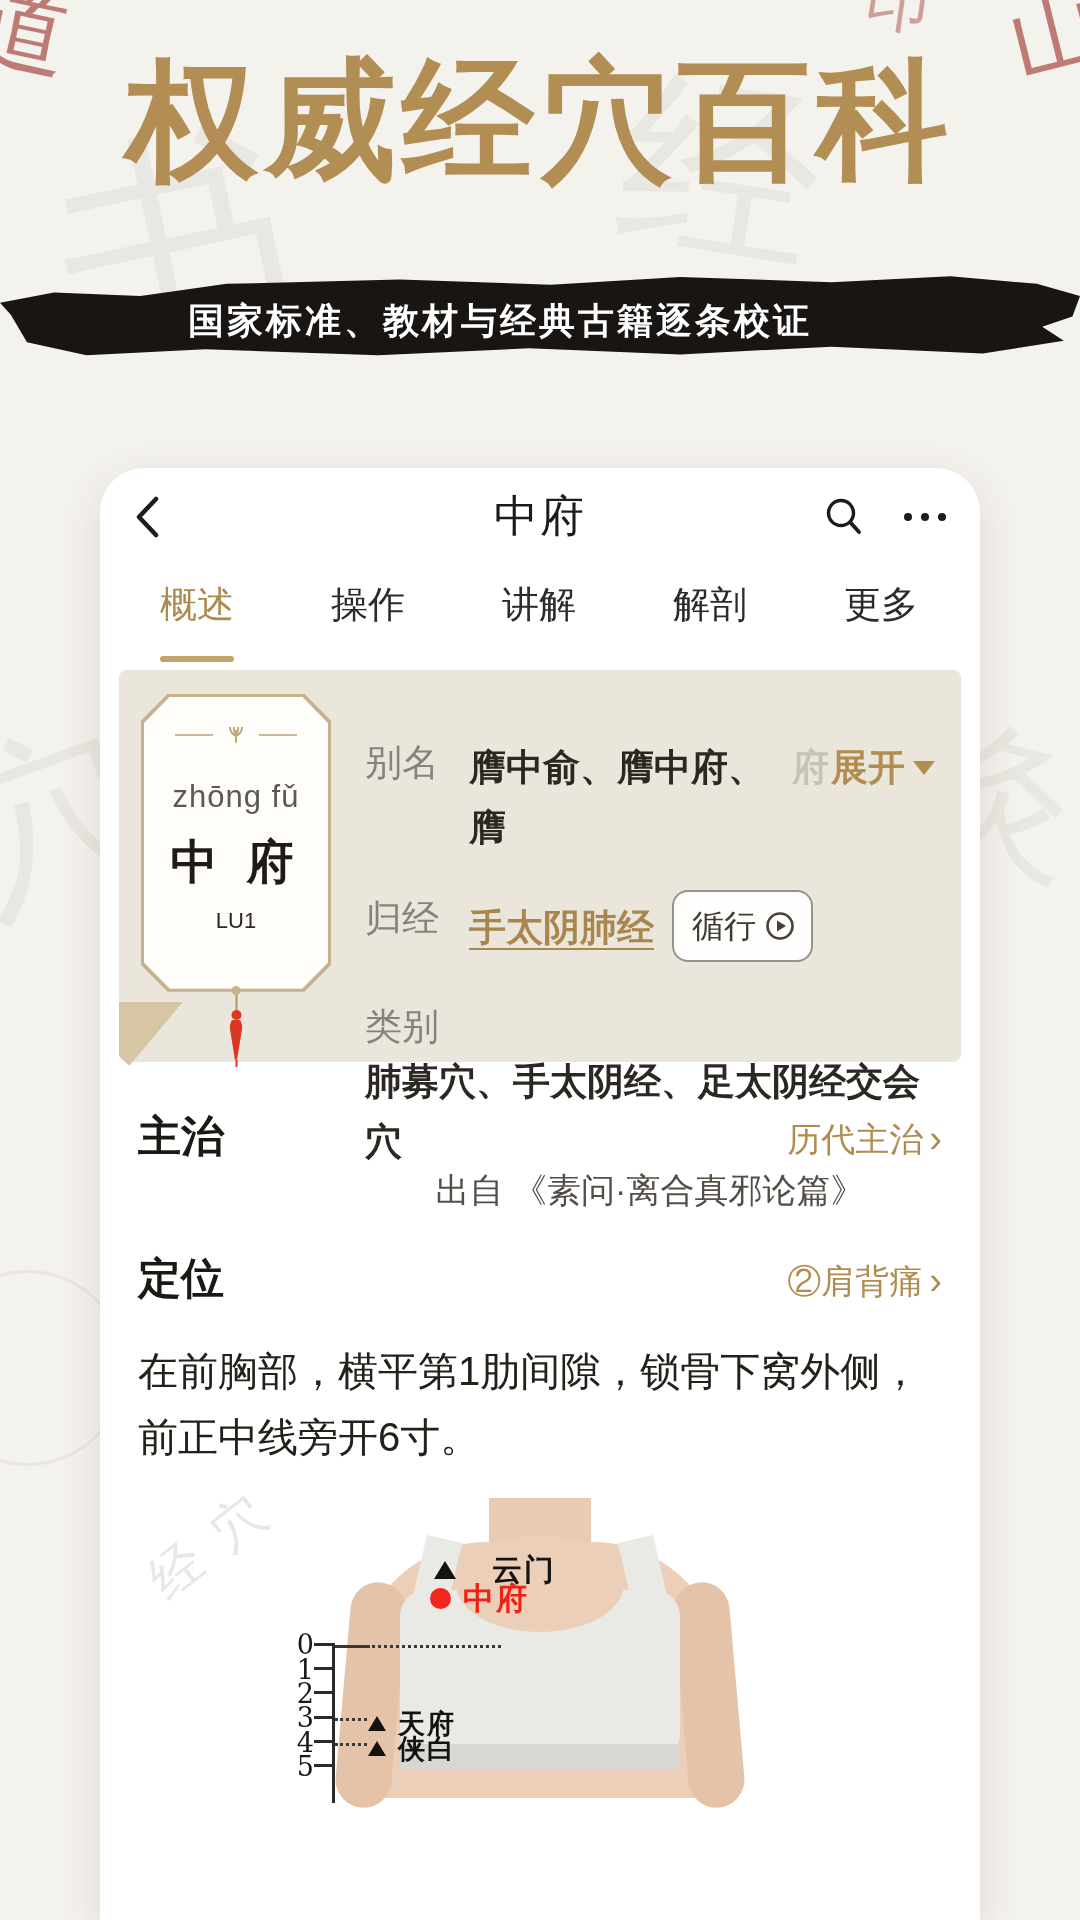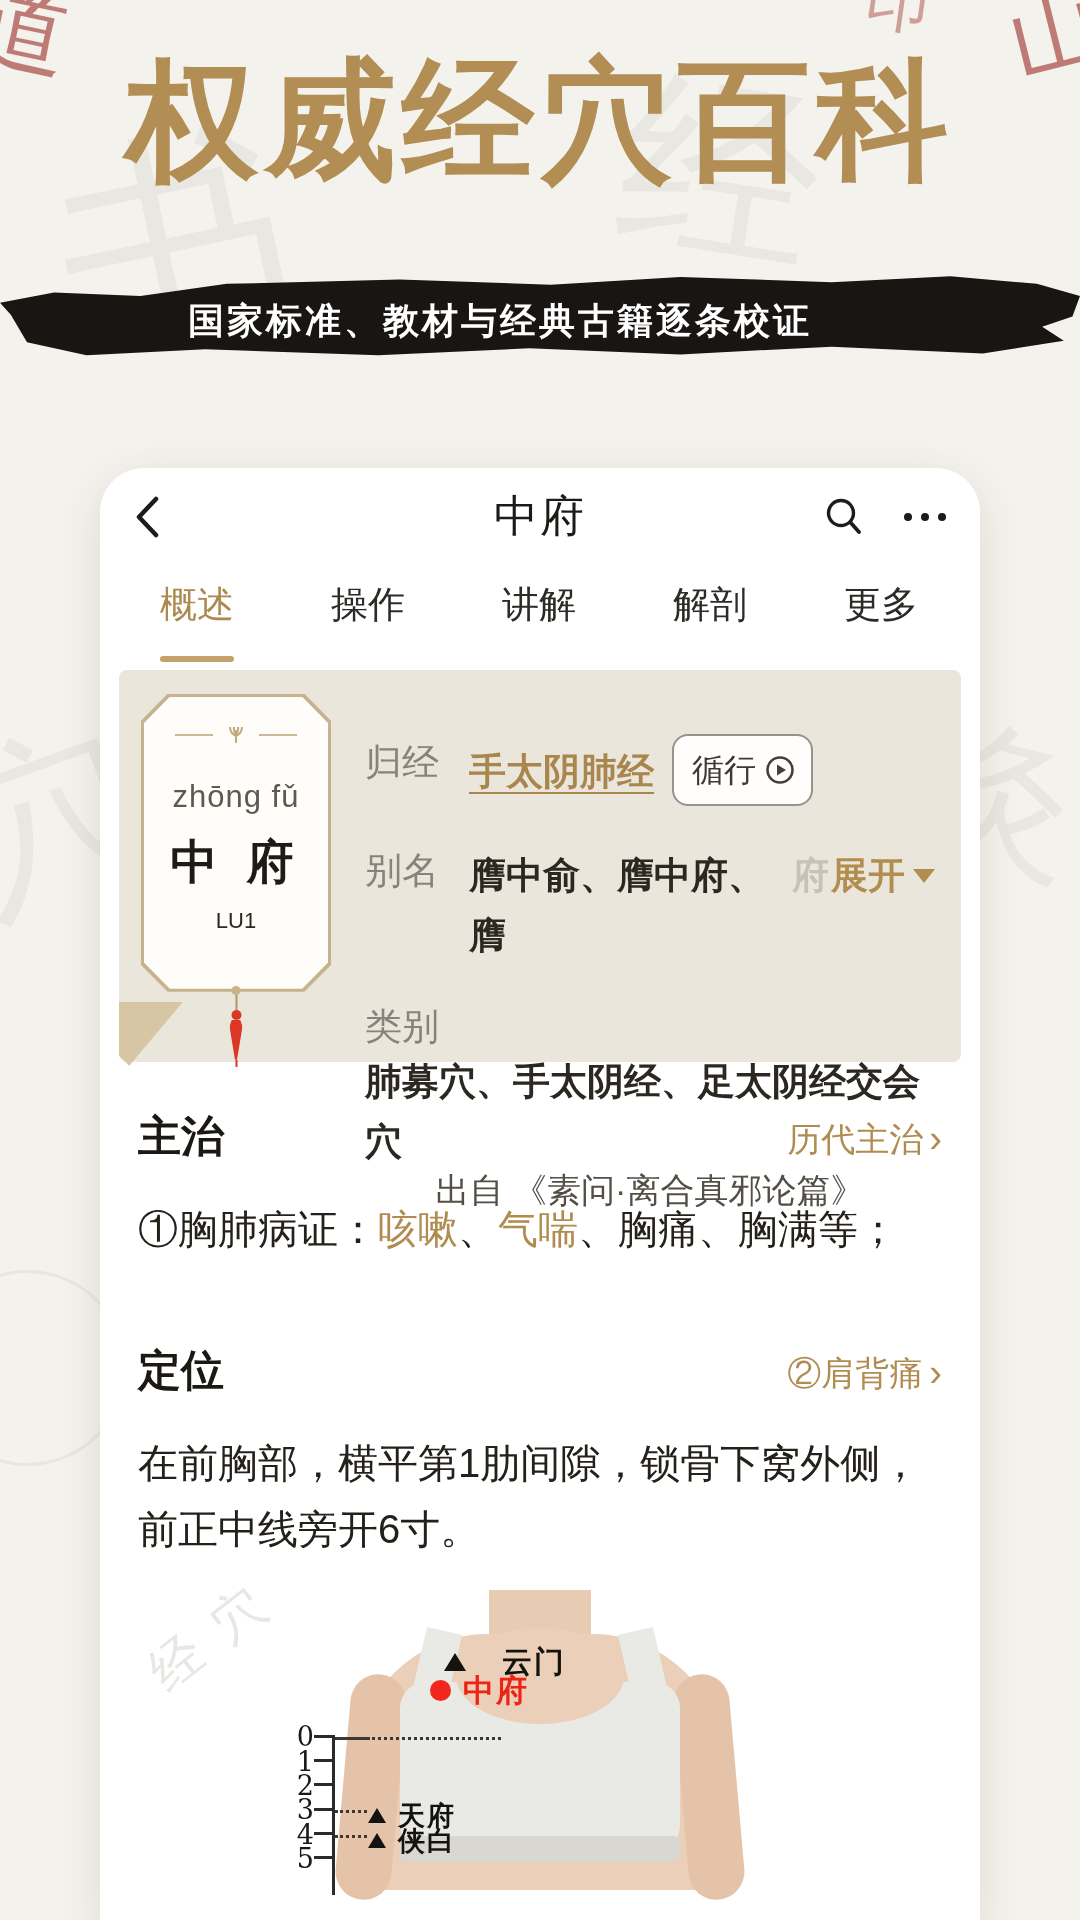--- a/index.html
+++ b/index.html
@@ -216,64 +216,61 @@
           <span class="anchor"></span>
           <span class="thread"></span>
           <span class="bead"></span>
           <span class="body"></span>
           <span class="tip"></span>
         </div>
       </div>
 
       <div class="rows">
         <div class="row">
+          <span class="lab">别名</span>
+          <span class="val alias-wrap">
+            <span>膺中俞、膺中府、膺</span>
+              <span class="fade-char">府</span>
+              <span class="expand">
+                <span>展开</span>
+                <span class="caret"></span>
+              </span>
+          </span>
+        </div>
+        <div class="row">
           <span class="lab">归经</span>
           <span class="val">
             <a class="mer-link">手太阴肺经</a><span class="circ-btn">
                 <span>循行</span>
                 <svg width="30" height="30" viewBox="0 0 30 30">
                   <circle cx="15" cy="15" r="12.5" fill="none" stroke="#44403a" stroke-width="2.6"></circle>
                   <polygon points="12,9.5 21,15 12,20.5" fill="#44403a"></polygon>
                 </svg>
               </span>
           </span>
         </div>
-        <div class="row">
-          <span class="lab">别名</span>
-          <span class="val alias-wrap">
-            <span>膺中俞、膺中府、膺</span>
-              <span class="fade-char">府</span>
-              <span class="expand">
-                <span>展开</span>
-                <span class="caret"></span>
-              </span>
-          </span>
-        </div>
         <div class="row" style="margin-bottom:0;flex-direction:column;">
           <span class="lab">类别</span>
           <span class="val">肺募穴、手太阴经、足太阴经交会穴</span>
         </div>
         <div class="source-line">
           <span>出自</span>
           <span>《素问·离合真邪论篇》</span>
         </div>
       </div>
     </div>
     <div class="dogear"></div>
   </div>
 
   <div class="section-head">
     <span class="sec-title">主治</span>
     <span class="hist-link">
       <span>历代主治</span>
       <span class="chev">›</span>
     </span>
-  </div>
-  <div class="para p1">
-    <span>①胸肺病证：</span><span class="gold-link">咳嗽</span><span>、</span><span class="gold-link">气喘</span><span>、胸痛、胸满等；</span>
   </div>
 
   <div class="section-head second">
     <span class="sec-title">定位</span>
     <span class="hist-link">
       <span>②肩背痛</span>
       <span class="chev">›</span>
     </span>
   </div>
   <div class="para loc">在前胸部，横平第1肋间隙，锁骨下窝外侧，前正中线旁开6寸。</div>
@@ -284,21 +281,21 @@
     <div class="f-neck"></div>
     <div class="f-torso"></div>
     <div class="f-arm l"></div>
     <div class="f-arm r"></div>
     <div class="f-strap l"></div>
     <div class="f-strap r"></div>
     <div class="f-bra"></div>
     <div class="f-scoop"></div>
     <div class="f-band"></div>
 
-    <div class="f-label" style="left:344px;top:52px;gap:36px;">
+    <div class="f-label" style="left:334px;top:52px;gap:36px;">
       <span class="tri"></span>
       <span class="txt">云门</span>
     </div>
     <div class="f-label red" style="left:330px;top:80px;">
       <span class="dot"></span>
       <span class="txt">中府</span>
     </div>
     <div class="f-label small" style="left:268px;top:208px;">
       <span class="tri"></span>
       <span class="txt">天府</span>

